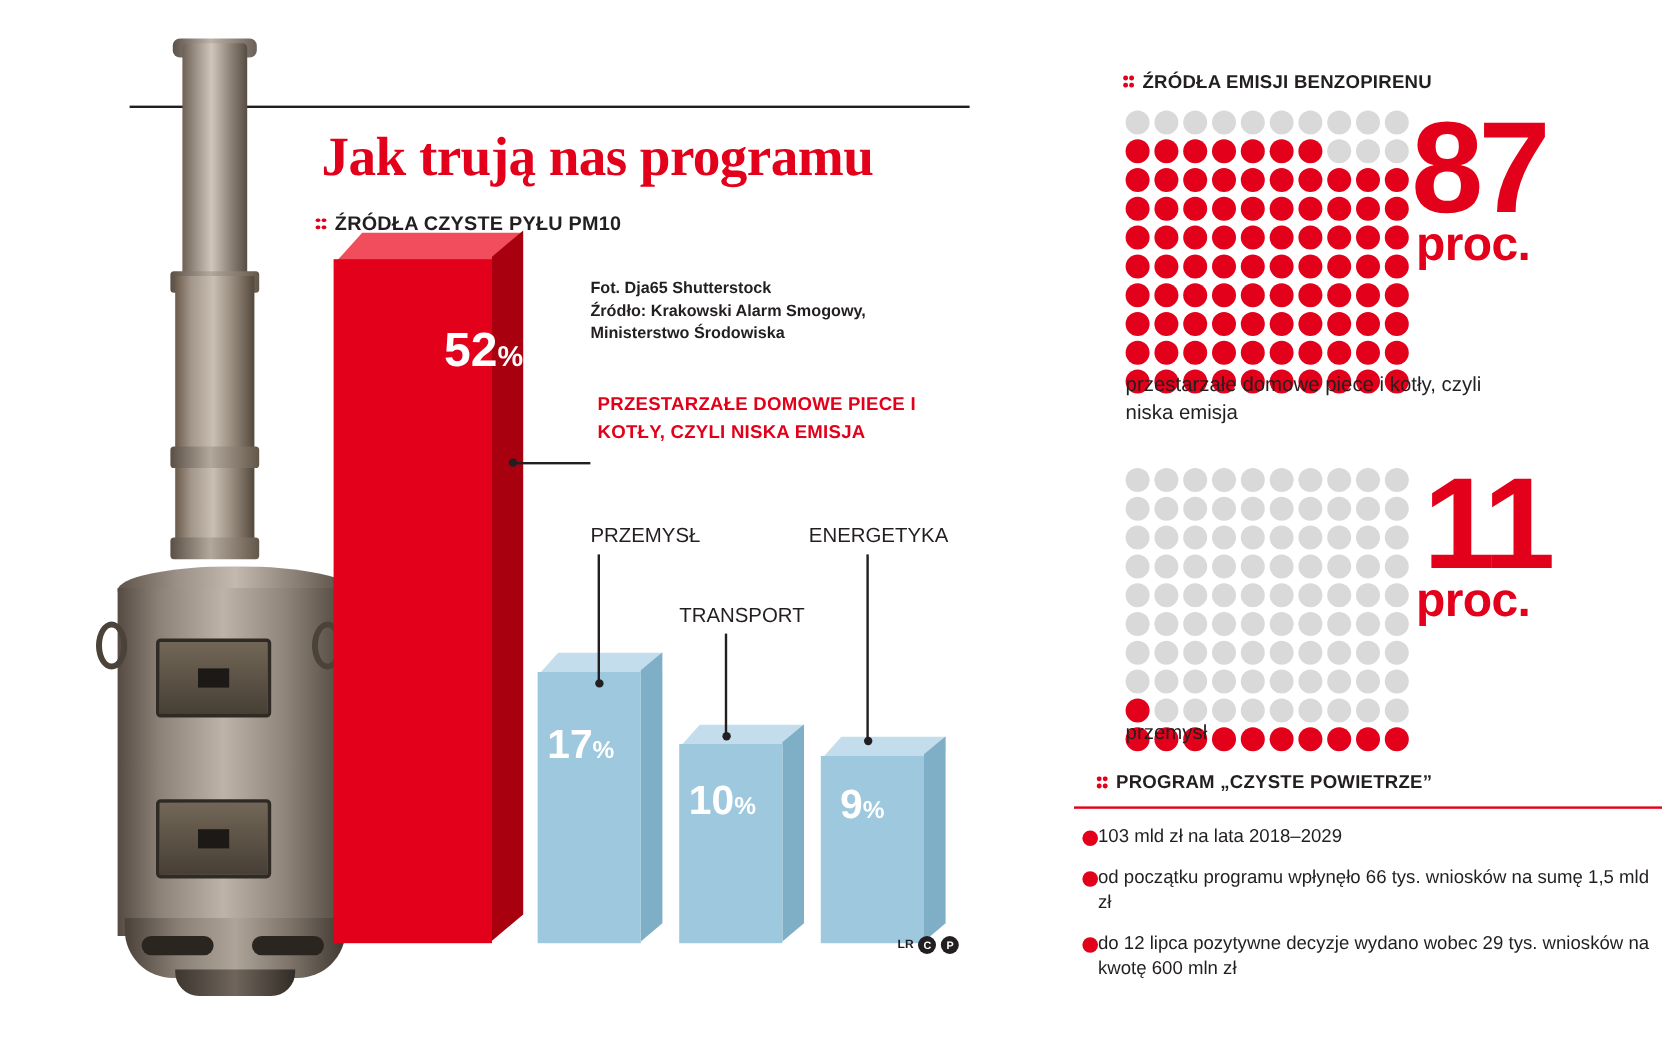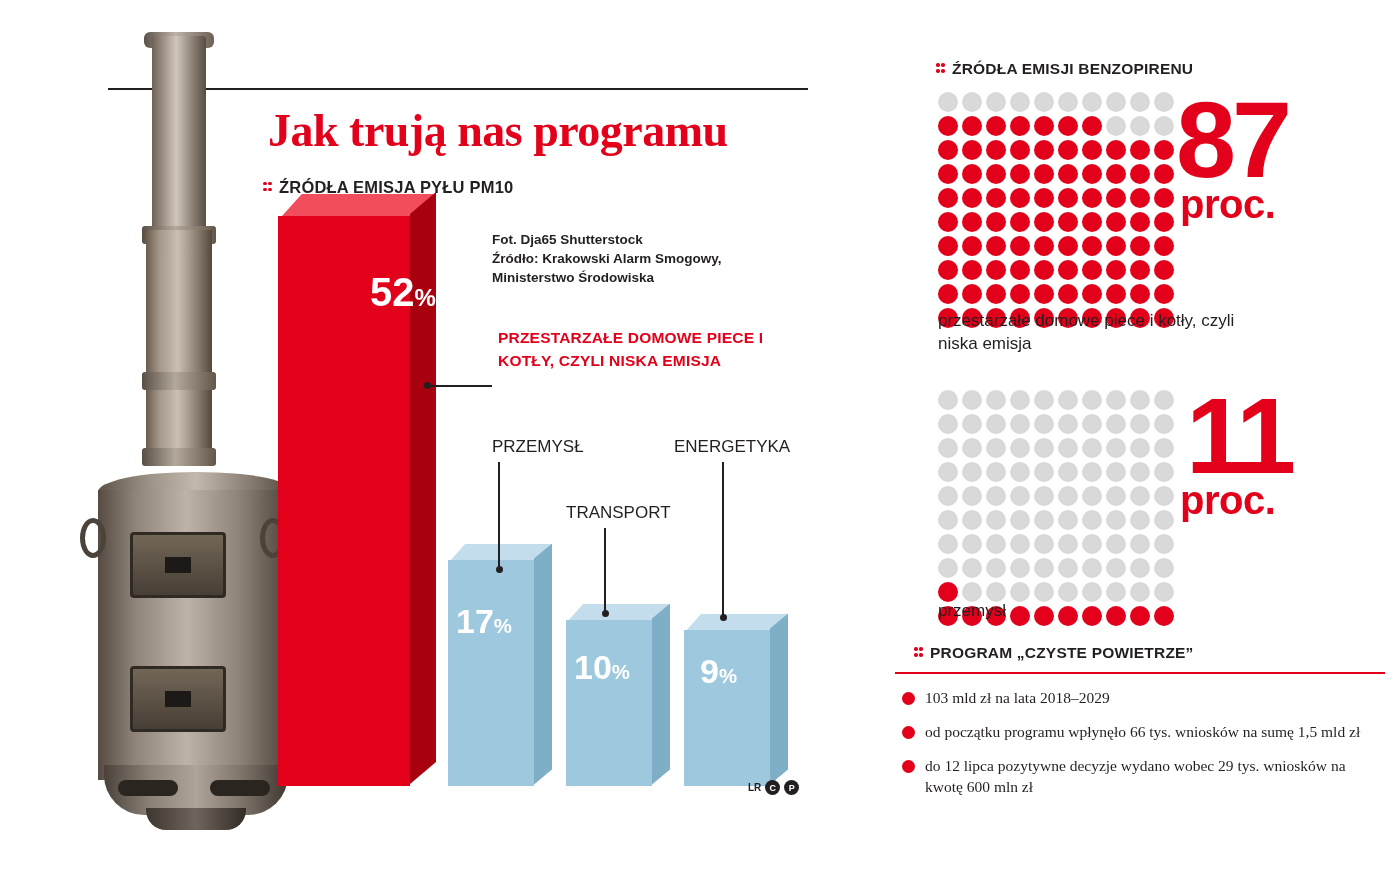--- a/index.html
+++ b/index.html
@@ -250,21 +250,21 @@
   #bigunit-1 { left: 300px; top: 182px; }
   #bigunit-2 { left: 300px; top: 478px; }
 
   .grid-caption {
     position: absolute; font-size: 17px; color: #231f20; line-height: 1.35;
   }
   #cap-1 { left: 58px; top: 310px; width: 330px; }
   #cap-2 { left: 58px; top: 600px; width: 330px; }
 
   .cp-list { position: absolute; left: 22px; top: 688px; width: 480px; }
-  .cp-item { display: flex; gap: 10px; margin-bottom: 13px; font-family: Liberation Serif, serif; }
+  .cp-item { display: flex; margin-bottom: 13px; }
   .cp-bullet {
     flex: 0 0 auto; width: 13px; height: 13px; border-radius: 50%;
     background: #e2001a; margin-top: 4px;
   }
   .cp-text { font-size: 15.5px; color: #231f20; line-height: 1.35; }
 </style>
 </head>
 <body>
 
 <div id="page">
@@ -275,21 +275,21 @@
 
     <div class="main-title">Jak trują nas programu</div>
 
     <div class="sub-head">
       <span class="dots-mark">
           <i></i>
           <i></i>
           <i></i>
           <i></i>
         </span>
-      <span class="sub-head-text">ŹRÓDŁA EMISJA PYŁU PM10</span>
+      <span class="sub-head-text">ŹRÓDŁA CZYSTE PYŁU PM10</span>
     </div>
 
     <div class="stove">
       <div class="pipe-cap"></div>
       <div class="pipe"></div>
       <div class="pipe-band b1"></div>
       <div class="pipe2"></div>
       <div class="pipe-band b2"></div>
       <div class="pipe-band b3"></div>
       <div class="body-top"></div>

